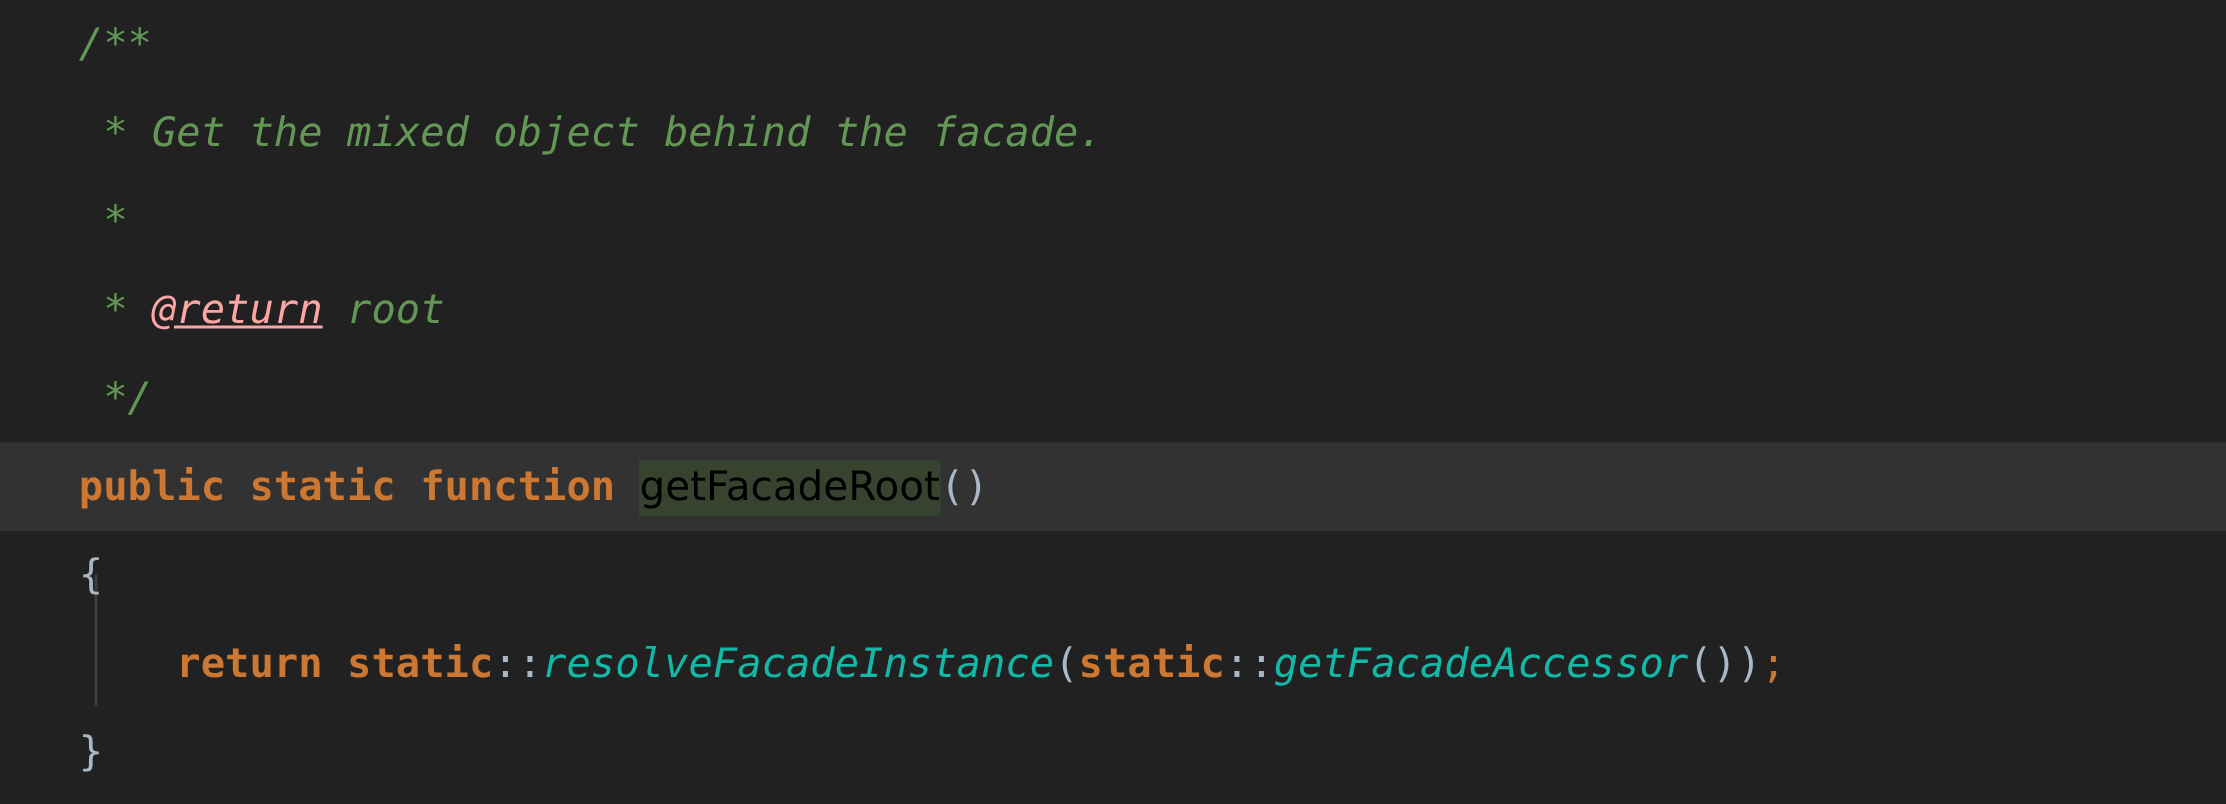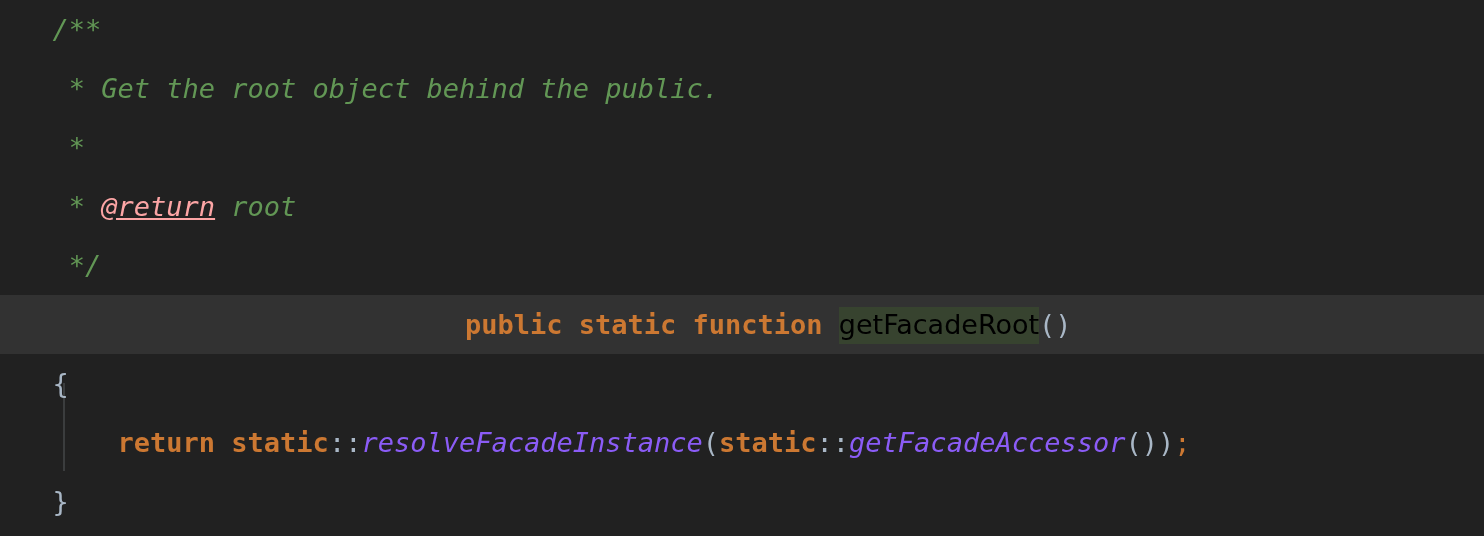--- a/index.html
+++ b/index.html
@@ -45,21 +45,20 @@
     position: relative;
     z-index: 2;
     display: block;
     height: 59px;
     line-height: 59px;
   }
 
   
   .line.current {
     background: #323232;
-    text-align: center;
   }
 
   
   .indent-guide {
     position: absolute;
     z-index: 1;
     left: 63px;
     width: 2px;
     background: #3b3d3e;
   }
@@ -73,21 +72,21 @@
     color: #fca5a5;
     font-style: italic;
     font-weight: normal;
     text-decoration: underline;
   }
   .tok-keyword {
     color: #cc7832;
     font-weight: bold;
   }
   .tok-method-italic {
-    color: #8b5cf6;
+    color: #14b8a6;
     font-style: italic;
   }
   .tok-punct {
     color: #a9b7c6;
   }
   .tok-semi {
     color: #cc7832;
   }
   .tok-brace {
     color: #a9b7c6;
@@ -100,21 +99,21 @@
     font-size: 27px;
     padding: 2px 0 4px 0;
   }
 </style>
 </head>
 <body>
 
 <div id="editor">
   <div class="code" id="code-lines">
       <div class="line"><span class="line-inner"><span>  </span><span class="tok-comment">/**</span></span></div>
-      <div class="line"><span class="line-inner"><span>   </span><span class="tok-comment">* Get the root object behind the public.</span></span></div>
+      <div class="line"><span class="line-inner"><span>   </span><span class="tok-comment">* Get the mixed object behind the facade.</span></span></div>
       <div class="line"><span class="line-inner"><span>   </span><span class="tok-comment">*</span></span></div>
       <div class="line"><span class="line-inner"><span>   </span><span class="tok-comment">* </span><span class="tok-doctag">@return</span><span class="tok-comment"> root</span></span></div>
       <div class="line"><span class="line-inner"><span>   </span><span class="tok-comment">*/</span></span></div>
       <div class="line current"><span class="line-inner"><span>  </span><span class="tok-keyword">public static function </span><span class="ident-highlight">getFacadeRoot</span><span class="tok-punct">()</span></span></div>
       <div class="line"><span class="line-inner"><span>  </span><span class="tok-brace">{</span></span></div>
       <div class="line"><span class="indent-guide" style="top: -30px; height: 88px;"></span><span class="line-inner"><span>      </span><span class="tok-keyword">return static</span><span class="tok-punct">::</span><span class="tok-method-italic">resolveFacadeInstance</span><span class="tok-punct">(</span><span class="tok-keyword">static</span><span class="tok-punct">::</span><span class="tok-method-italic">getFacadeAccessor</span><span class="tok-punct">()</span><span class="tok-punct">)</span><span class="tok-semi">;</span></span></div>
       <div class="line"><span class="line-inner"><span>  </span><span class="tok-brace">}</span></span></div>
     </div>
 </div>
 

